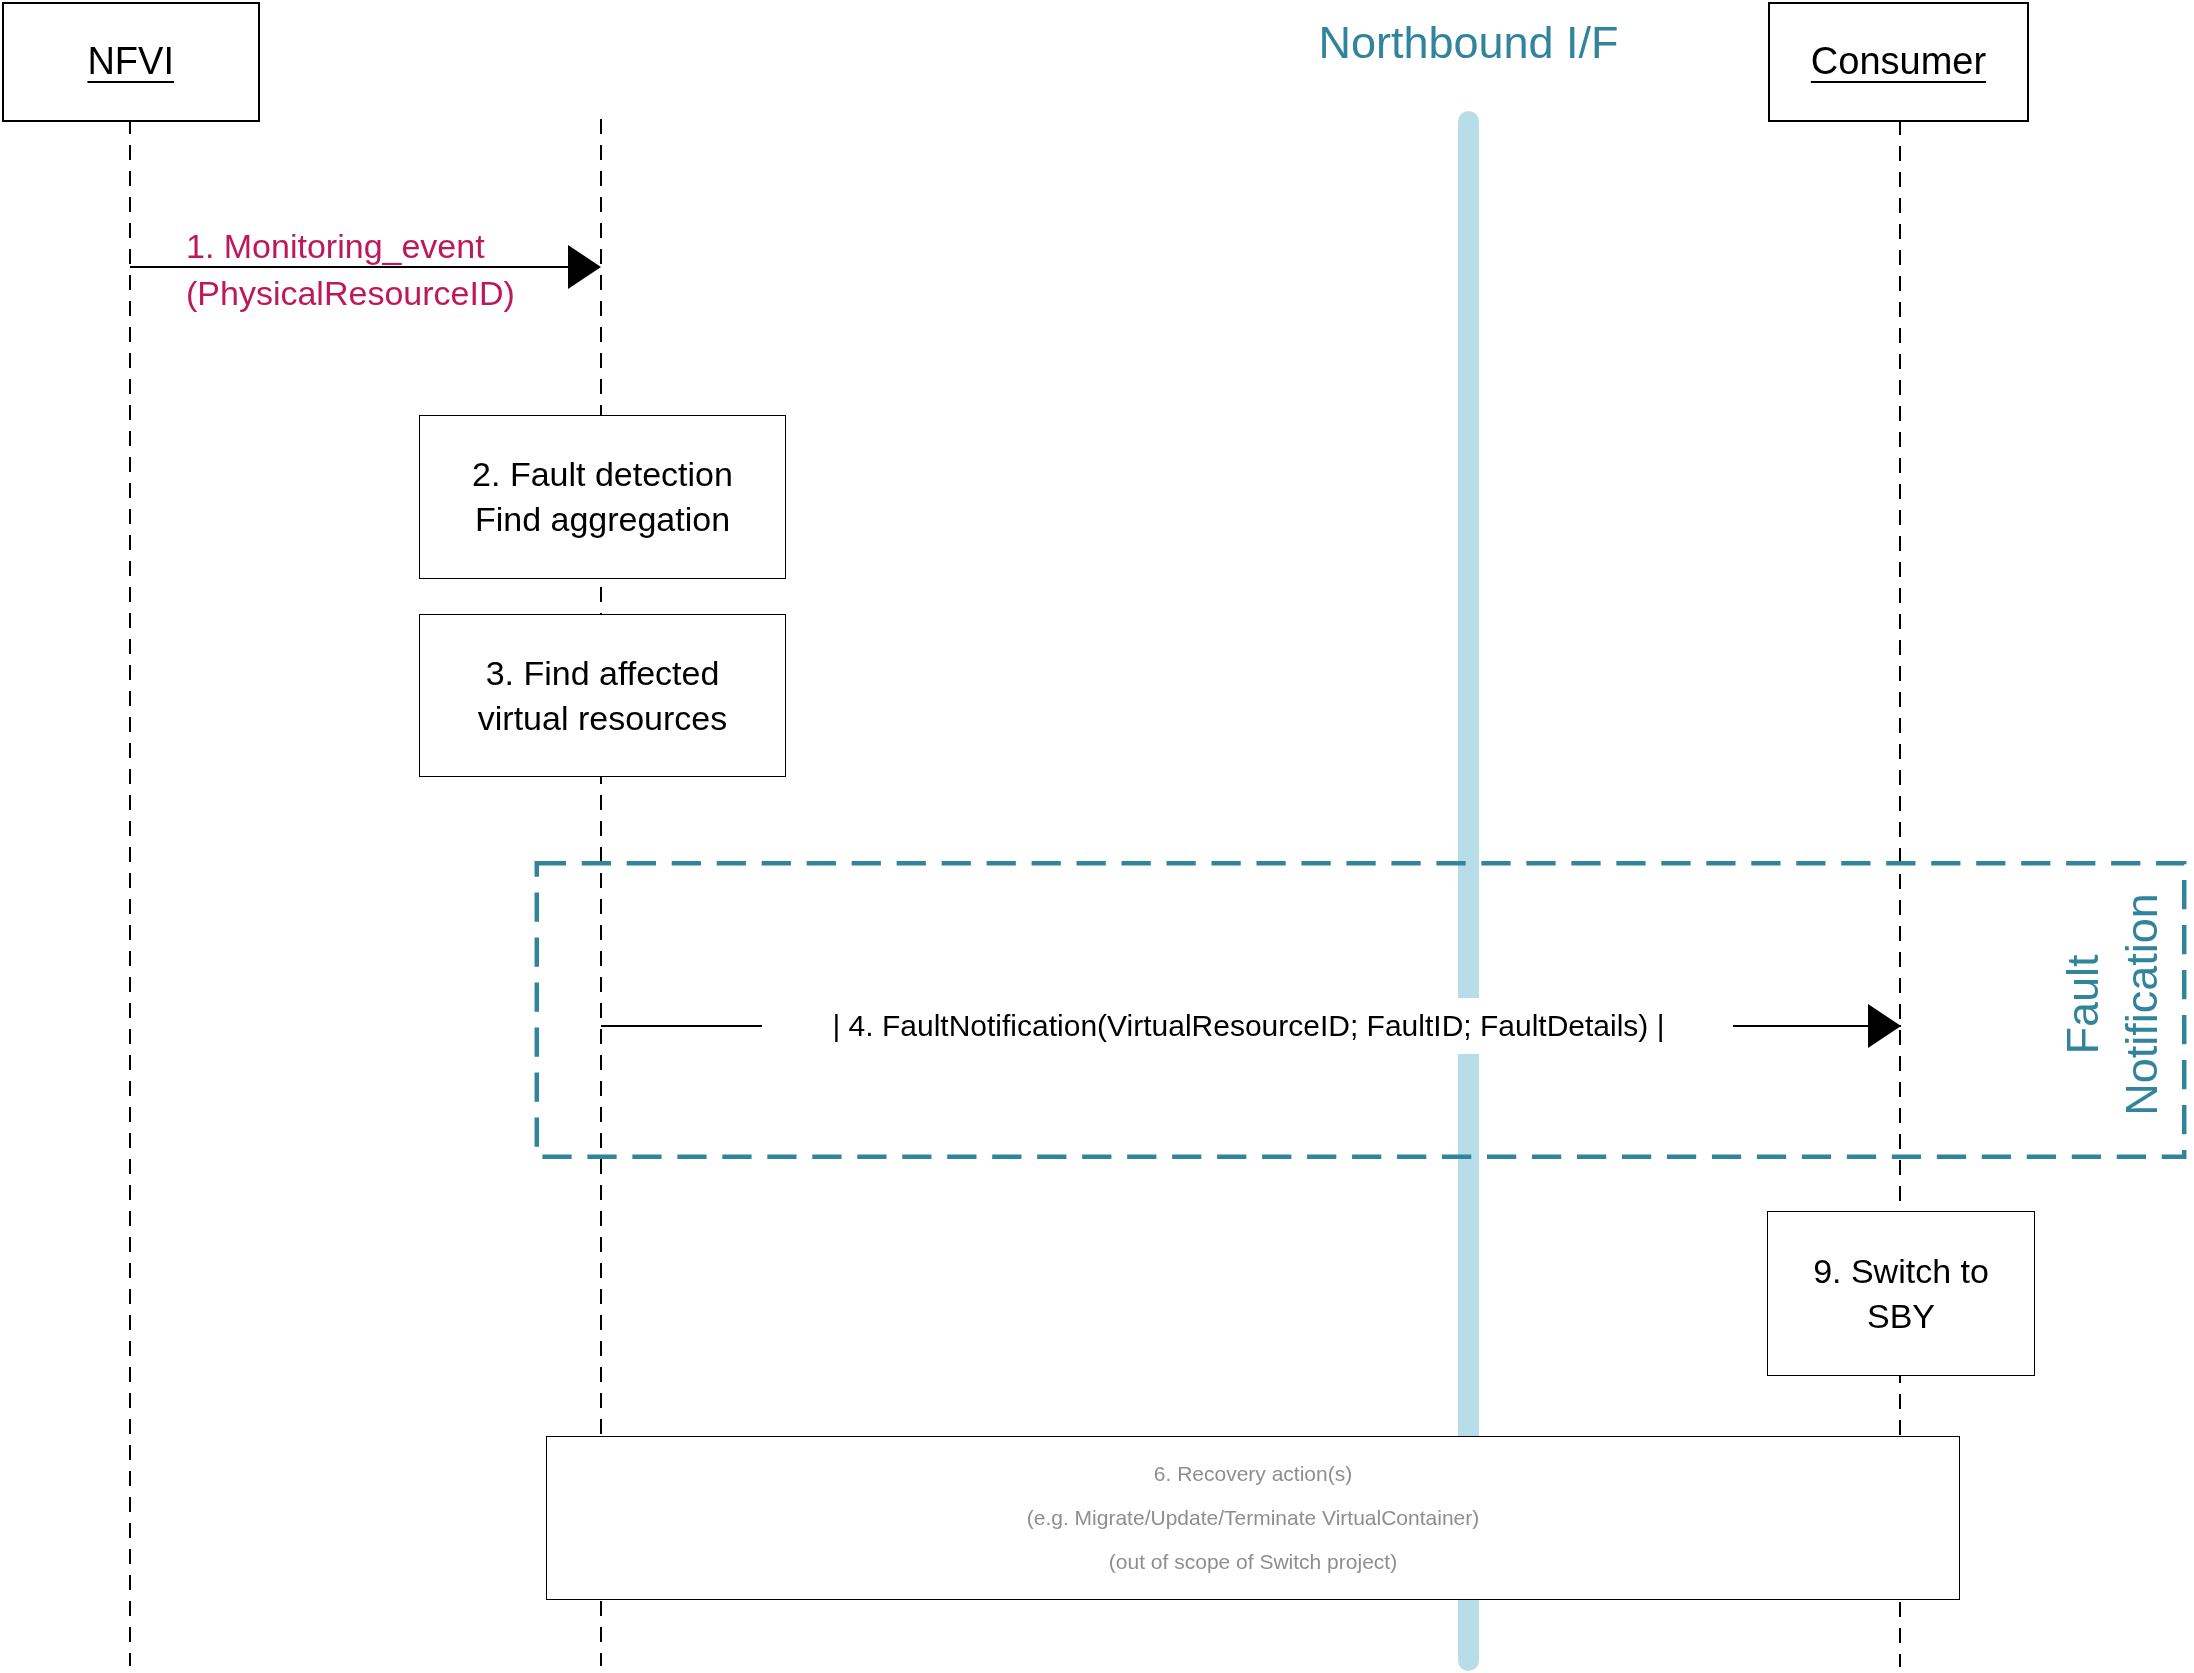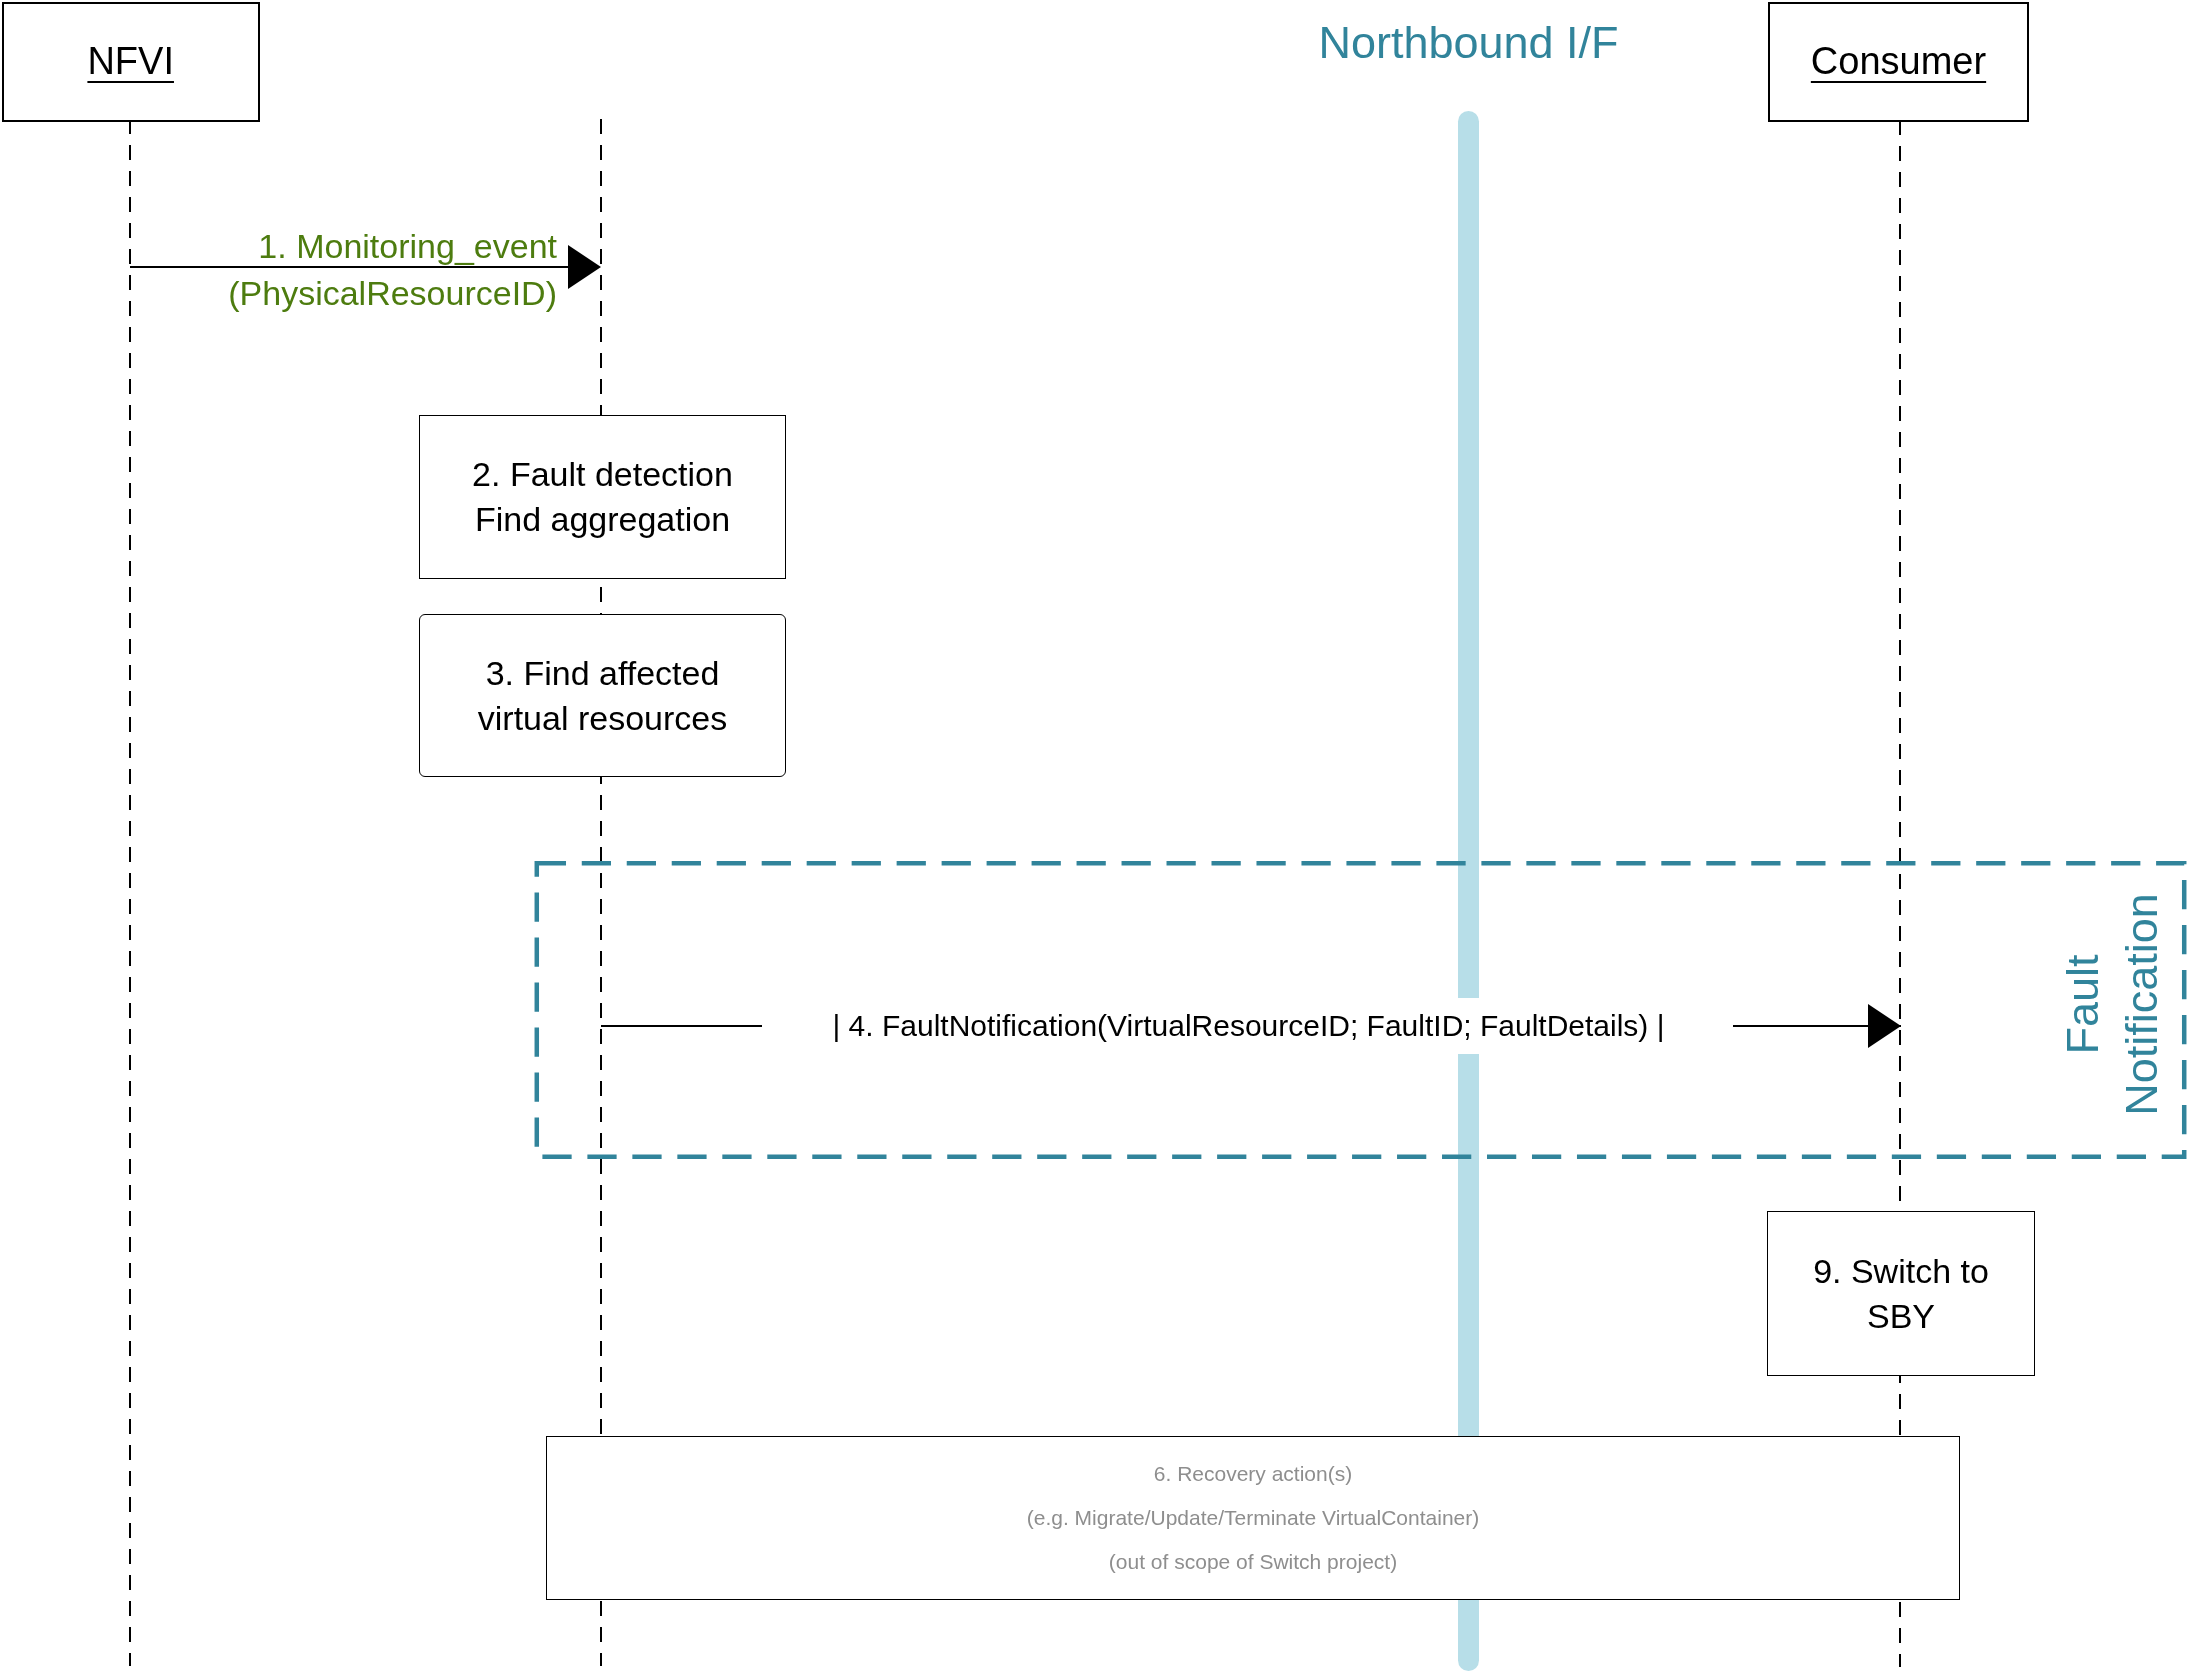--- a/index.html
+++ b/index.html
@@ -50,21 +50,21 @@
   .msg-line{position:absolute;height:1.7px;background:#000;z-index:4;}
   .arrowhead{
     position:absolute;width:0;height:0;z-index:5;
     border-top:22.5px solid transparent;
     border-bottom:22.5px solid transparent;
     border-left:33px solid #000;
   }
   .msg1-label{
     position:absolute;z-index:4;
     left:186px;top:223px;width:371px;
-    text-align:right;font-size:34px;line-height:47px;color:#4d7c0f;
+    text-align:left;font-size:34px;line-height:47px;color:#be185d;
   }
   .msg4-label{
     position:absolute;z-index:4;
     left:762px;top:998px;width:973px;height:56px;
     background:#fff;
     display:flex;align-items:center;justify-content:center;
     font-size:30px;color:#000;white-space:nowrap;
   }
   
   .region-frame{position:absolute;z-index:2;left:534px;top:861px;width:1653px;height:298px;}
@@ -116,21 +116,21 @@
 
   <div class="msg-line" style="left:601px;top:1025px;width:164px;"></div>
   <div class="msg4-label">| 4. FaultNotification(VirtualResourceID; FaultID; FaultDetails) |</div>
   <div class="msg-line" style="left:1733px;top:1025px;width:168px;"></div>
   <div class="arrowhead" style="left:1868px;top:1004px;"></div>
 
   <div class="step" style="left:419px;top:415px;width:365px;height:162px;">
     <div>2. Fault detection</div>
     <div>Find aggregation</div>
   </div>
-  <div class="step" style="left:419px;top:614px;width:365px;height:161px;border-radius:6px;">
+  <div class="step" style="left:419px;top:614px;width:365px;height:161px;">
     <div>3. Find affected</div>
     <div>virtual resources</div>
   </div>
 
   <div class="step" style="left:1767px;top:1211px;width:266px;height:163px;">
     <div>9. Switch to</div>
     <div>SBY</div>
   </div>
 
   <div class="step gray-note" style="left:546px;top:1436px;width:1412px;height:162px;color:#8e8e8e;">

